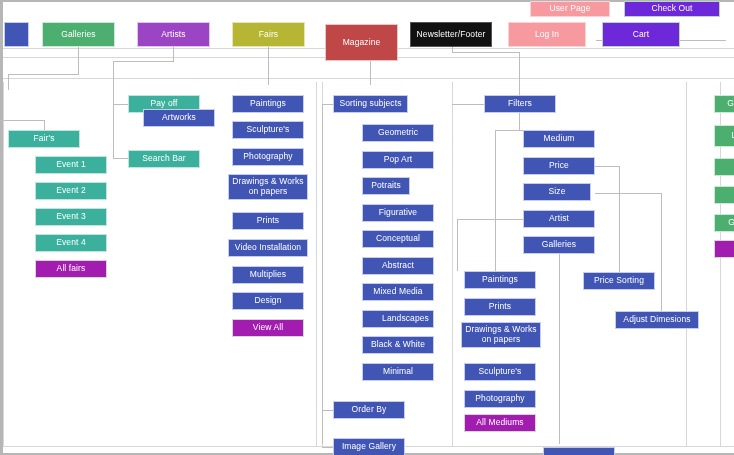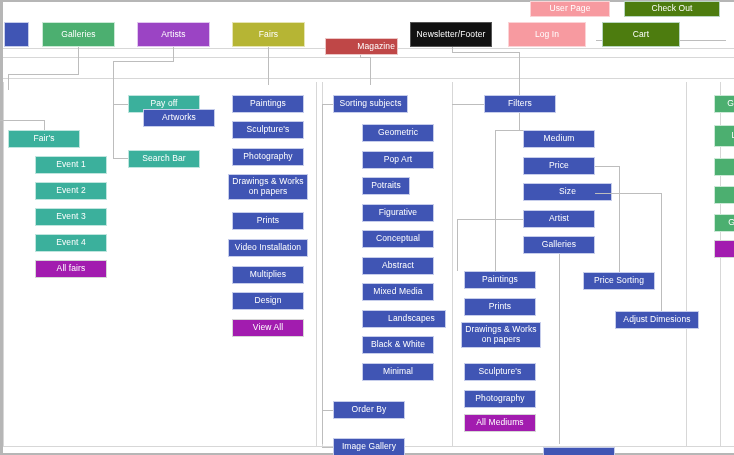--- a/index.html
+++ b/index.html
@@ -23,21 +23,21 @@
 
   .c-blue{background:#4055b4;border:1px solid #c6cdeb;}
   .c-teal{background:#3bb09c;border:1px solid #bfe5de;}
   .c-gray{background:#a21caf;border:1px solid #d6d6d6;}
   .c-green{background:#4caf70;border:1px solid #cbe9d6;}
   .c-purple{background:#9b44c4;border:1px solid #e1c6ef;}
   .c-olive{background:#b6b534;border:1px solid #e6e5b3;}
   .c-red{background:#bf4747;border:1px solid #ecc6c6;}
   .c-black{background:#111111;border:1px solid #555555;}
   .c-pink{background:#f79aa0;border:1px solid #fbd3d6;}
-  .c-dgreen{background:#4d7c0f;border:1px solid #b9d6c1;}
+  .c-dgreen{background:#6d28d9;border:1px solid #b9d6c1;}
   .c-indigo{background:#4055b4;border:1px solid #c6cdeb;}
 </style>
 </head>
 <body>
 
 <div id="canvas">
 
   <div class="edge" style="left:0;top:0;width:3px;height:455px;"></div>
   <div class="edge" style="left:0;top:0;width:734px;height:2px;"></div>
   <div class="edge" style="left:0;top:453px;width:734px;height:2px;"></div>
@@ -84,21 +84,21 @@
   </div>
   <div class="node c-green" style="left:42px;top:22px;width:73px;height:25px;">
     <span>Galleries</span>
   </div>
   <div class="node c-purple" style="left:137px;top:22px;width:73px;height:25px;">
     <span>Artists</span>
   </div>
   <div class="node c-olive" style="left:232px;top:22px;width:73px;height:25px;">
     <span>Fairs</span>
   </div>
-  <div class="node c-red" style="left:325px;top:38px;width:73px;height:17px;text-align:right;">
+  <div class="node c-red" style="left:325px;top:24px;width:73px;height:37px;">
     <span>Magazine</span>
   </div>
   <div class="node c-black" style="left:410px;top:22px;width:82px;height:25px;">
     <span>Newsletter/Footer</span>
   </div>
   <div class="node c-pink" style="left:508px;top:22px;width:78px;height:25px;">
     <span>Log In</span>
   </div>
   <div class="node c-dgreen" style="left:602px;top:22px;width:78px;height:25px;">
     <span>Cart</span>
@@ -191,21 +191,21 @@
   </div>
   <div class="node c-blue" style="left:362px;top:230px;width:72px;height:18px;">
     <span>Conceptual</span>
   </div>
   <div class="node c-blue" style="left:362px;top:257px;width:72px;height:18px;">
     <span>Abstract</span>
   </div>
   <div class="node c-blue" style="left:362px;top:283px;width:72px;height:18px;">
     <span>Mixed Media</span>
   </div>
-  <div class="node c-blue" style="left:362px;top:310px;width:84px;height:18px;padding-left:17px;">
+  <div class="node c-blue" style="left:362px;top:310px;width:72px;height:18px;padding-left:17px;">
     <span>Landscapes</span>
   </div>
   <div class="node c-blue" style="left:362px;top:336px;width:72px;height:18px;">
     <span>Black &amp; White</span>
   </div>
   <div class="node c-blue" style="left:362px;top:363px;width:72px;height:18px;">
     <span>Minimal</span>
   </div>
 
   <div class="node c-blue" style="left:333px;top:401px;width:72px;height:18px;">
@@ -224,21 +224,21 @@
   <div class="conn v" style="left:519px;top:113px;height:17px;"></div>
   <div class="conn h" style="left:495px;top:130px;width:30px;"></div>
   <div class="conn v" style="left:495px;top:130px;height:148px;"></div>
 
   <div class="node c-blue" style="left:523px;top:130px;width:72px;height:18px;">
     <span>Medium</span>
   </div>
   <div class="node c-blue" style="left:523px;top:157px;width:72px;height:18px;">
     <span>Price</span>
   </div>
-  <div class="node c-blue" style="left:523px;top:183px;width:89px;height:18px;">
+  <div class="node c-blue" style="left:523px;top:183px;width:68px;height:18px;">
     <span>Size</span>
   </div>
   <div class="node c-blue" style="left:523px;top:210px;width:72px;height:18px;">
     <span>Artist</span>
   </div>
   <div class="node c-blue" style="left:523px;top:236px;width:72px;height:18px;">
     <span>Galleries</span>
   </div>
 
   <div class="conn h" style="left:595px;top:166px;width:24px;"></div>

